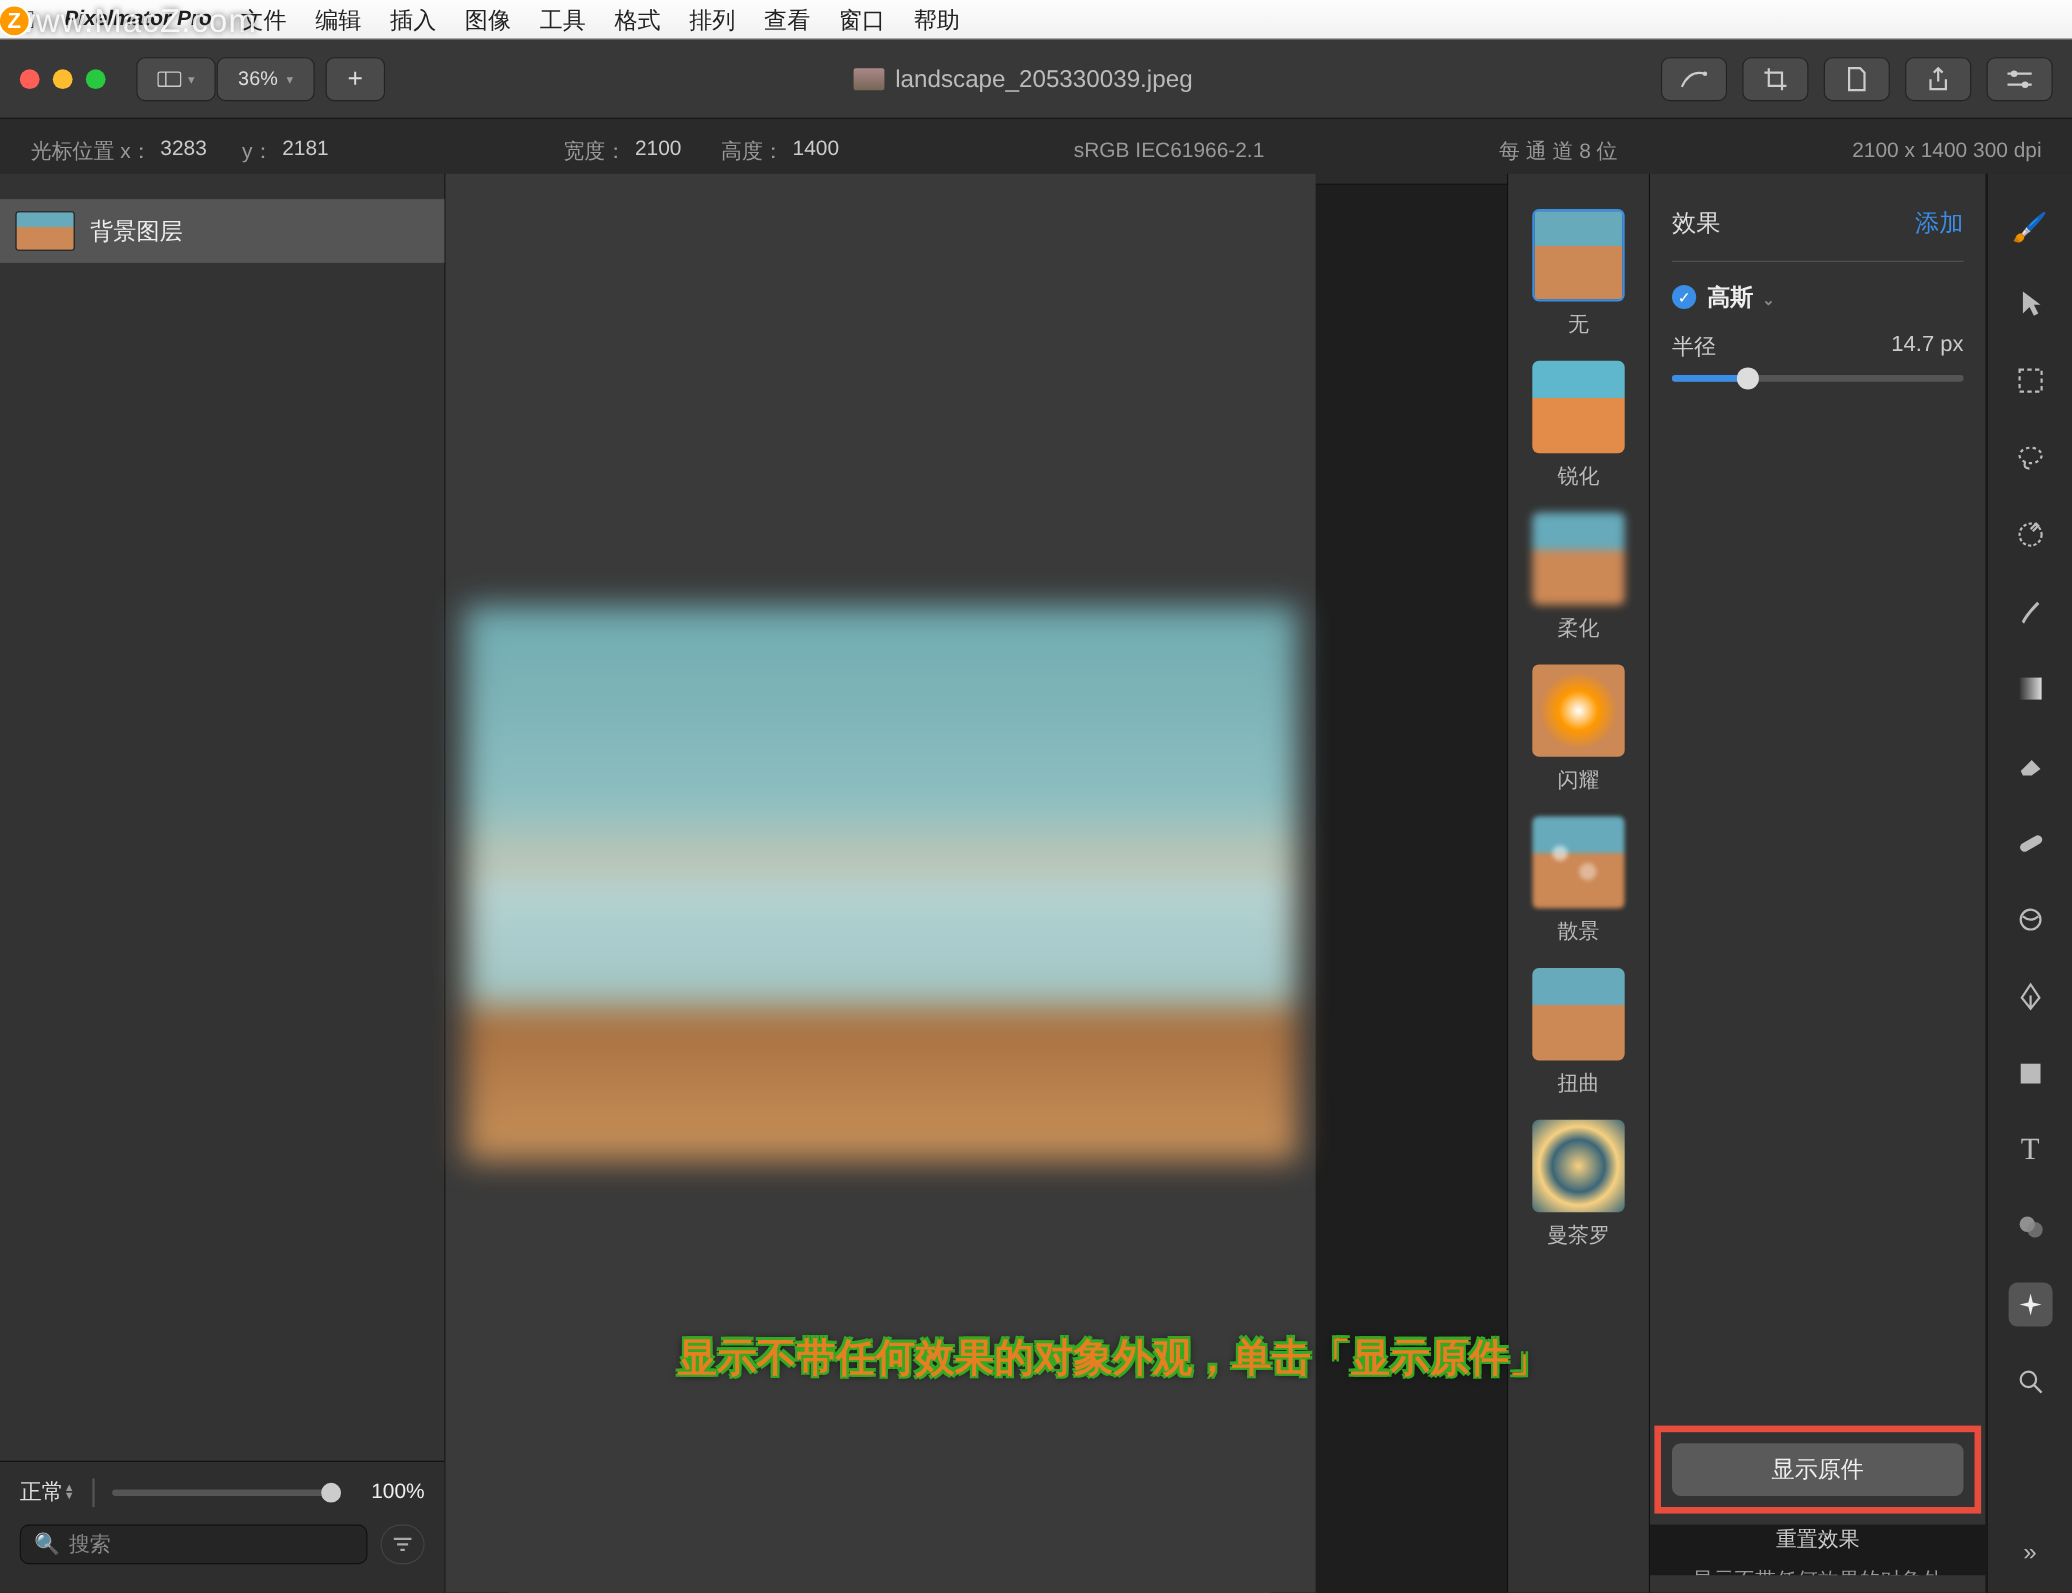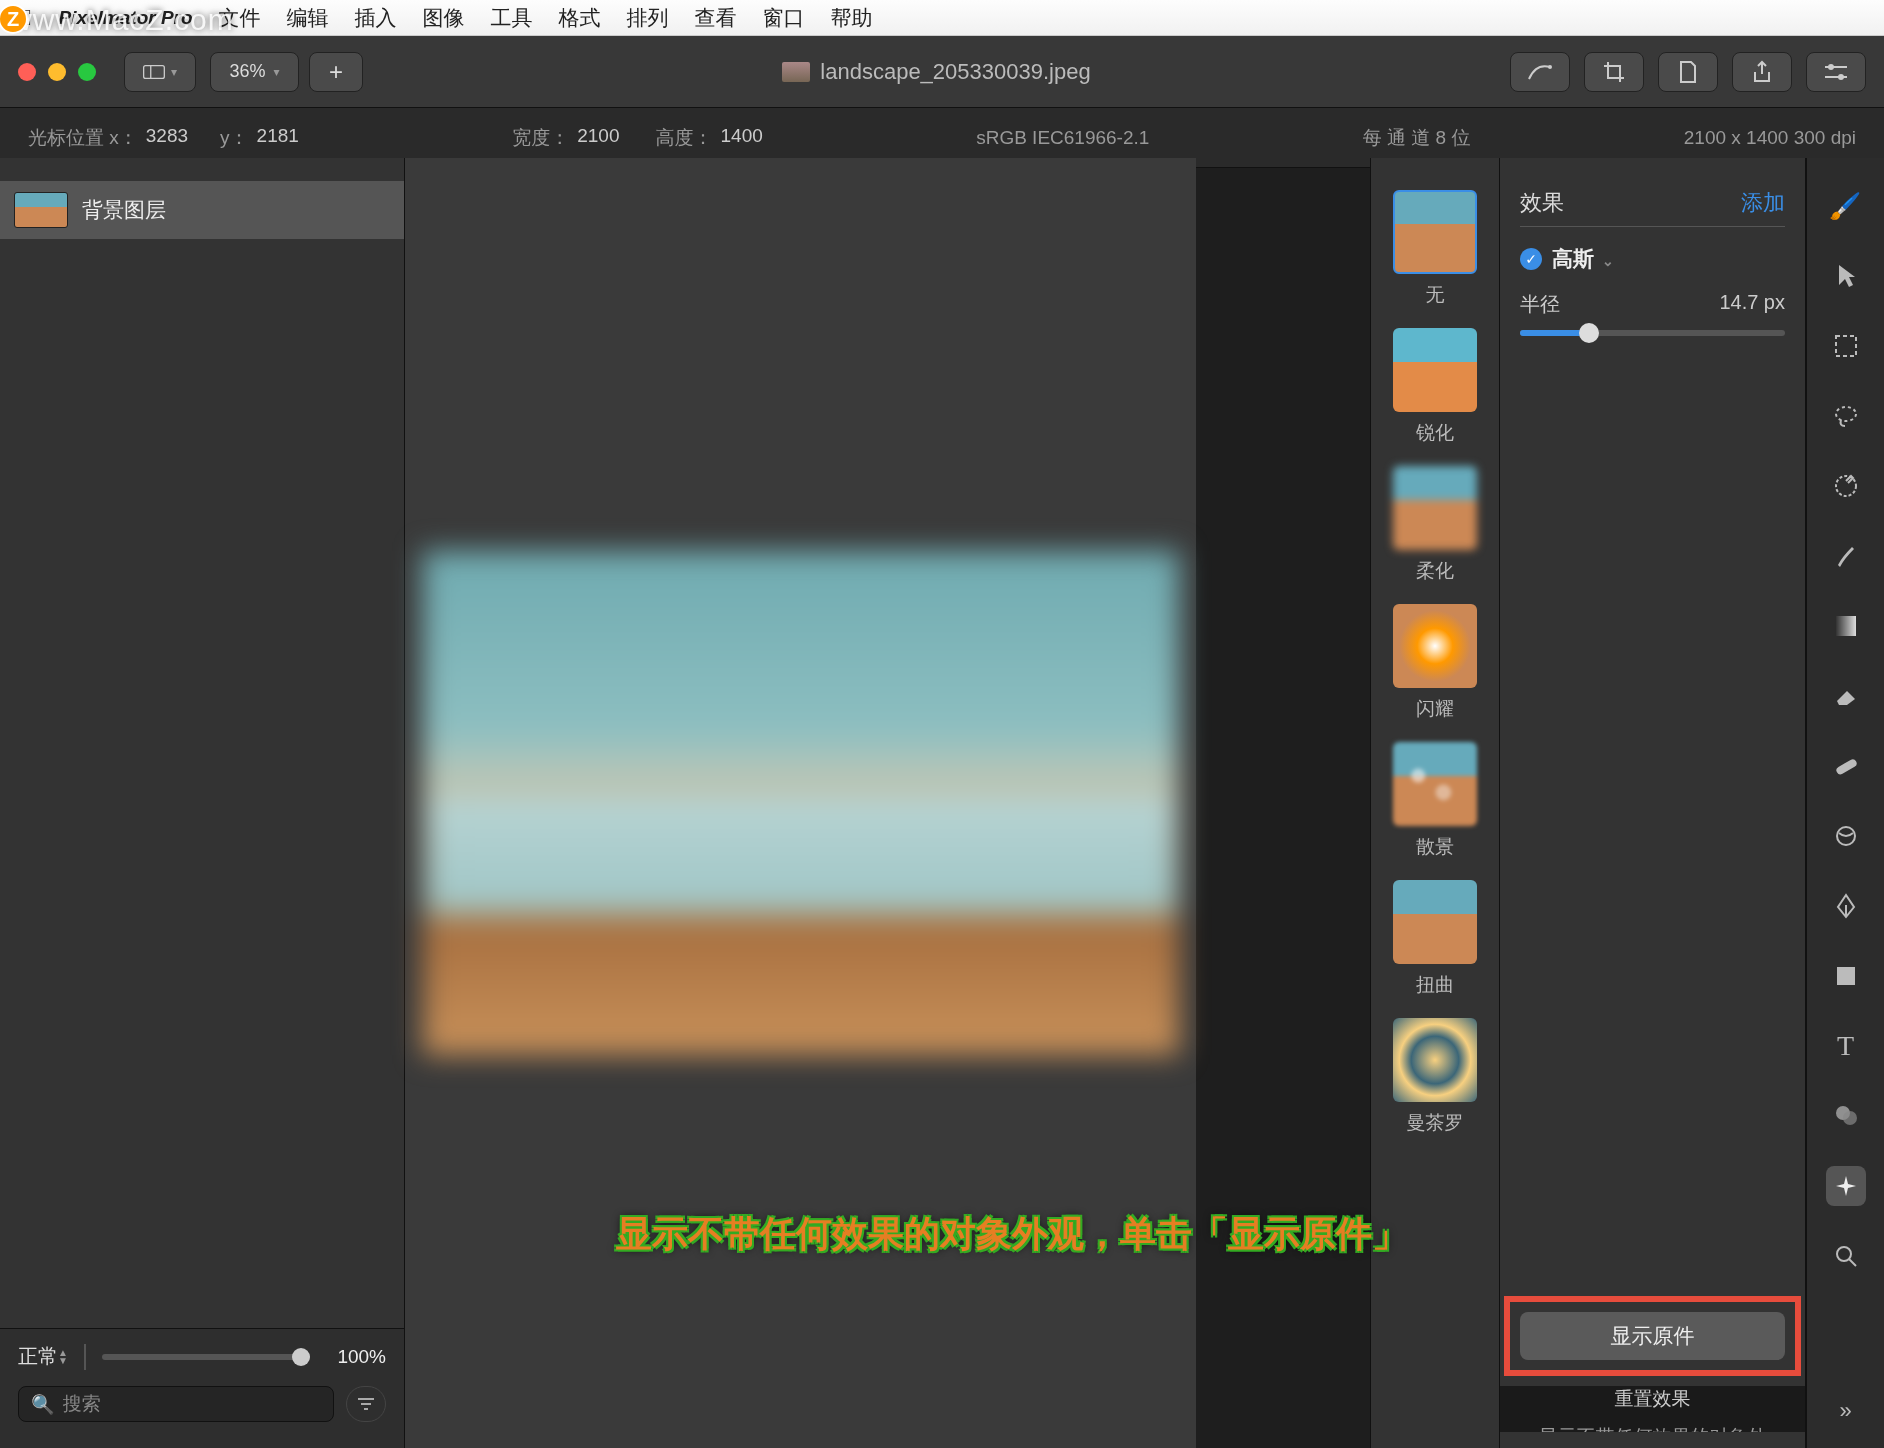--- a/index.html
+++ b/index.html
@@ -14,21 +14,21 @@
 .z-badge { position: absolute; left: -2px; top: 4px; width: 30px; height: 30px; background: #ff9900; border-radius: 50%; color: #fff; display: flex; align-items: center; justify-content: center; font-weight: 700; font-size: 20px; z-index: 51; border: 2px solid #fff; }
 
 
 .titlebar { position: absolute; top: 36px; left: 0; right: 0; height: 72px; background: #383838; display: flex; align-items: center; padding: 0 18px; border-bottom: 1px solid #111; }
 .traffic { display: flex; gap: 12px; margin-right: 28px; }
 .traffic span { width: 18px; height: 18px; border-radius: 50%; display: block; }
 .tl-red { background: #ff5f57; } .tl-yel { background: #febc2e; } .tl-grn { background: #28c840; }
 .tbtn { height: 40px; background: #4a4a4a; border: 1px solid #222; border-radius: 8px; display: flex; align-items: center; justify-content: center; color: #ddd; font-size: 18px; padding: 0 16px; }
 .tbtn.seg { padding: 0 18px; }
 .sidebar-toggle { width: 72px; }
-.zoom-btn { width: 89px; margin-left: 14px; gap: 8px; }
+.zoom-btn { width: 89px; margin-left: 1px; gap: 8px; }
 .plus-btn { width: 54px; margin-left: 10px; font-size: 24px; }
 .doc-title { flex: 1; text-align: center; color: #bbb; font-size: 22px; display: flex; align-items: center; justify-content: center; gap: 10px; }
 .doc-thumb { width: 28px; height: 20px; background: linear-gradient(#a88,#765); border-radius: 2px; }
 .rtools { display: flex; gap: 14px; }
 .rtools .tbtn { width: 60px; padding: 0; }
 
 
 .infobar { position: absolute; top: 108px; left: 0; right: 0; height: 60px; background: #2a2a2a; display: flex; align-items: center; padding: 0 28px; gap: 14px; border-bottom: 1px solid #111; color: #999; font-size: 19px; }
 .infobar .seg { display: flex; gap: 8px; }
 .infobar .spacer { flex: 1; }
@@ -63,21 +63,21 @@
 .preset.sharpen .thumb { filter: contrast(1.3); }
 .preset.soften .thumb { filter: blur(4px); }
 .preset.shine .thumb { background: radial-gradient(circle at 50% 50%, #fff, #f90 30%, #c85 60%); }
 .preset.bokeh .thumb { background: radial-gradient(circle at 30% 40%, #fff8 8%, transparent 10%), radial-gradient(circle at 60% 60%, #fff6 10%, transparent 12%), linear-gradient(#6ab 40%,#c85 40%); filter: blur(2px); }
 .preset.distort .thumb { background: linear-gradient(#6ab 40%,#c85 40%); }
 .preset.mandala .thumb { background: radial-gradient(circle, #f7d080 0%, #3b6678 40%, #f7d080 60%, #3b6678 100%); }
 .preset .plabel { color: #bbb; font-size: 19px; }
 
 
 .rpanel { position: absolute; top: 158px; right: 78px; width: 306px; bottom: 0; background: #333; padding: 30px 20px; border-right: 1px solid #111; }
-.rpanel-head { display: flex; justify-content: space-between; align-items: flex-start; margin-bottom: 8px; }
+.rpanel-head { display: flex; justify-content: space-between; align-items: flex-start; margin-bottom: 19px; }
 .rpanel-head .title { color: #ddd; font-size: 22px; }
 .rpanel-head .add { color: #3a8ee6; font-size: 22px; }
 .eff-row { display: flex; align-items: center; gap: 10px; margin: 18px 0; }
 .eff-check { width: 22px; height: 22px; background: #3a8ee6; border-radius: 50%; display: flex; align-items: center; justify-content: center; color: #fff; font-size: 14px; }
 .eff-name { color: #eee; font-size: 21px; font-weight: 600; }
 .eff-name .chev { color: #888; font-size: 14px; margin-left: 4px; }
 .radius-row { display: flex; justify-content: space-between; color: #ccc; font-size: 20px; margin-top: 18px; }
 .slider-row { margin-top: 12px; height: 6px; background: #555; border-radius: 3px; position: relative; }
 .slider-row .fill { position: absolute; left: 0; width: 26%; height: 100%; background: #3a8ee6; border-radius: 3px; }
 .slider-row .knob { position: absolute; left: 26%; top: -7px; width: 20px; height: 20px; background: #ddd; border-radius: 50%; margin-left: -10px; }

